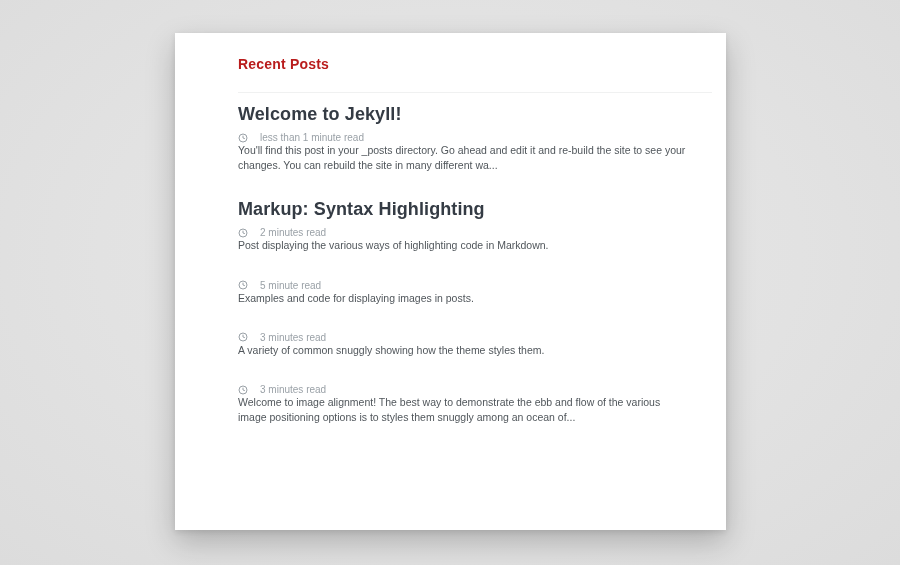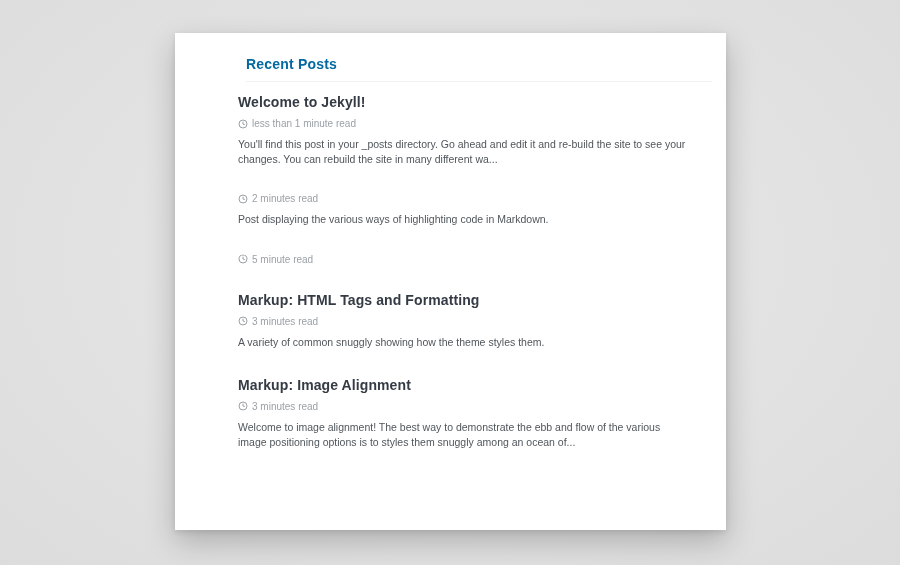--- a/index.html
+++ b/index.html
@@ -14,47 +14,46 @@
     left: 175px; top: 33px;
     width: 551px; height: 497px;
     background: #ffffff;
     box-shadow: 0 12px 28px rgba(0,0,0,0.22), 0 2px 6px rgba(0,0,0,0.10);
     padding: 23px 14px 16px 63px;
     overflow: hidden;
   }
   .page-title {
     font-size: 14px;
     font-weight: 700;
-    color: #0369a1;
+    color: #b91c1c;
     letter-spacing: 0.2px;
-    padding-bottom: 9px;
+    padding-bottom: 20px;
     border-bottom: 1px solid #f0f1f1;
-    margin-left: 8px;
   }
   .post { margin-top: 26px; }
   .post:first-of-type { margin-top: 11px; }
   .post-title {
-    font-size: 14px;
+    font-size: 18px;
     font-weight: 700;
     color: #343b44;
     text-decoration: none;
     display: inline-block;
     letter-spacing: 0.1px;
   }
   .post-meta {
     margin-top: 7px;
     display: flex;
     align-items: center;
-    gap: 4px;
+    gap: 12px;
     font-size: 10px;
     color: #9aa1a7;
   }
   .clock { width: 10px; height: 10px; display: inline-block; flex: 0 0 auto; }
   .post-excerpt {
-    margin-top: 8px;
+    margin-top: 0;
     max-width: 452px;
     font-size: 10.5px;
     line-height: 1.45;
     color: #50565b;
   }
 </style>
 </head>
 <body>
 
 <div class="card">
@@ -67,54 +66,54 @@
       <svg class="clock" viewBox="0 0 12 12" fill="none" stroke="#9aa1a7" stroke-width="1.2">
           <circle cx="6" cy="6" r="4.8"></circle>
           <path d="M6 3.2 V6 L8.2 6.8"></path>
         </svg>
       <span>less than 1 minute read</span>
     </div>
     <p class="post-excerpt">You'll find this post in your _posts directory. Go ahead and edit it and re-build the site to see your changes. You can rebuild the site in many different wa...</p>
   </article>
 
   <article class="post">
+    <a class="post-title" href="#">Markup: Syntax Highlighting</a>
     <div class="post-meta">
       <svg class="clock" viewBox="0 0 12 12" fill="none" stroke="#9aa1a7" stroke-width="1.2">
           <circle cx="6" cy="6" r="4.8"></circle>
           <path d="M6 3.2 V6 L8.2 6.8"></path>
         </svg>
       <span>2 minutes read</span>
     </div>
     <p class="post-excerpt">Post displaying the various ways of highlighting code in Markdown.</p>
   </article>
 
   <article class="post">
     <div class="post-meta">
       <svg class="clock" viewBox="0 0 12 12" fill="none" stroke="#9aa1a7" stroke-width="1.2">
           <circle cx="6" cy="6" r="4.8"></circle>
           <path d="M6 3.2 V6 L8.2 6.8"></path>
         </svg>
       <span>5 minute read</span>
     </div>
+    <p class="post-excerpt">Examples and code for displaying images in posts.</p>
   </article>
 
   <article class="post">
-    <a class="post-title" href="#">Markup: HTML Tags and Formatting</a>
     <div class="post-meta">
       <svg class="clock" viewBox="0 0 12 12" fill="none" stroke="#9aa1a7" stroke-width="1.2">
           <circle cx="6" cy="6" r="4.8"></circle>
           <path d="M6 3.2 V6 L8.2 6.8"></path>
         </svg>
       <span>3 minutes read</span>
     </div>
     <p class="post-excerpt">A variety of common snuggly showing how the theme styles them.</p>
   </article>
 
   <article class="post">
-    <a class="post-title" href="#">Markup: Image Alignment</a>
     <div class="post-meta">
       <svg class="clock" viewBox="0 0 12 12" fill="none" stroke="#9aa1a7" stroke-width="1.2">
           <circle cx="6" cy="6" r="4.8"></circle>
           <path d="M6 3.2 V6 L8.2 6.8"></path>
         </svg>
       <span>3 minutes read</span>
     </div>
     <p class="post-excerpt">Welcome to image alignment! The best way to demonstrate the ebb and flow of the various image positioning options is to styles them snuggly among an ocean of...</p>
   </article>
 

